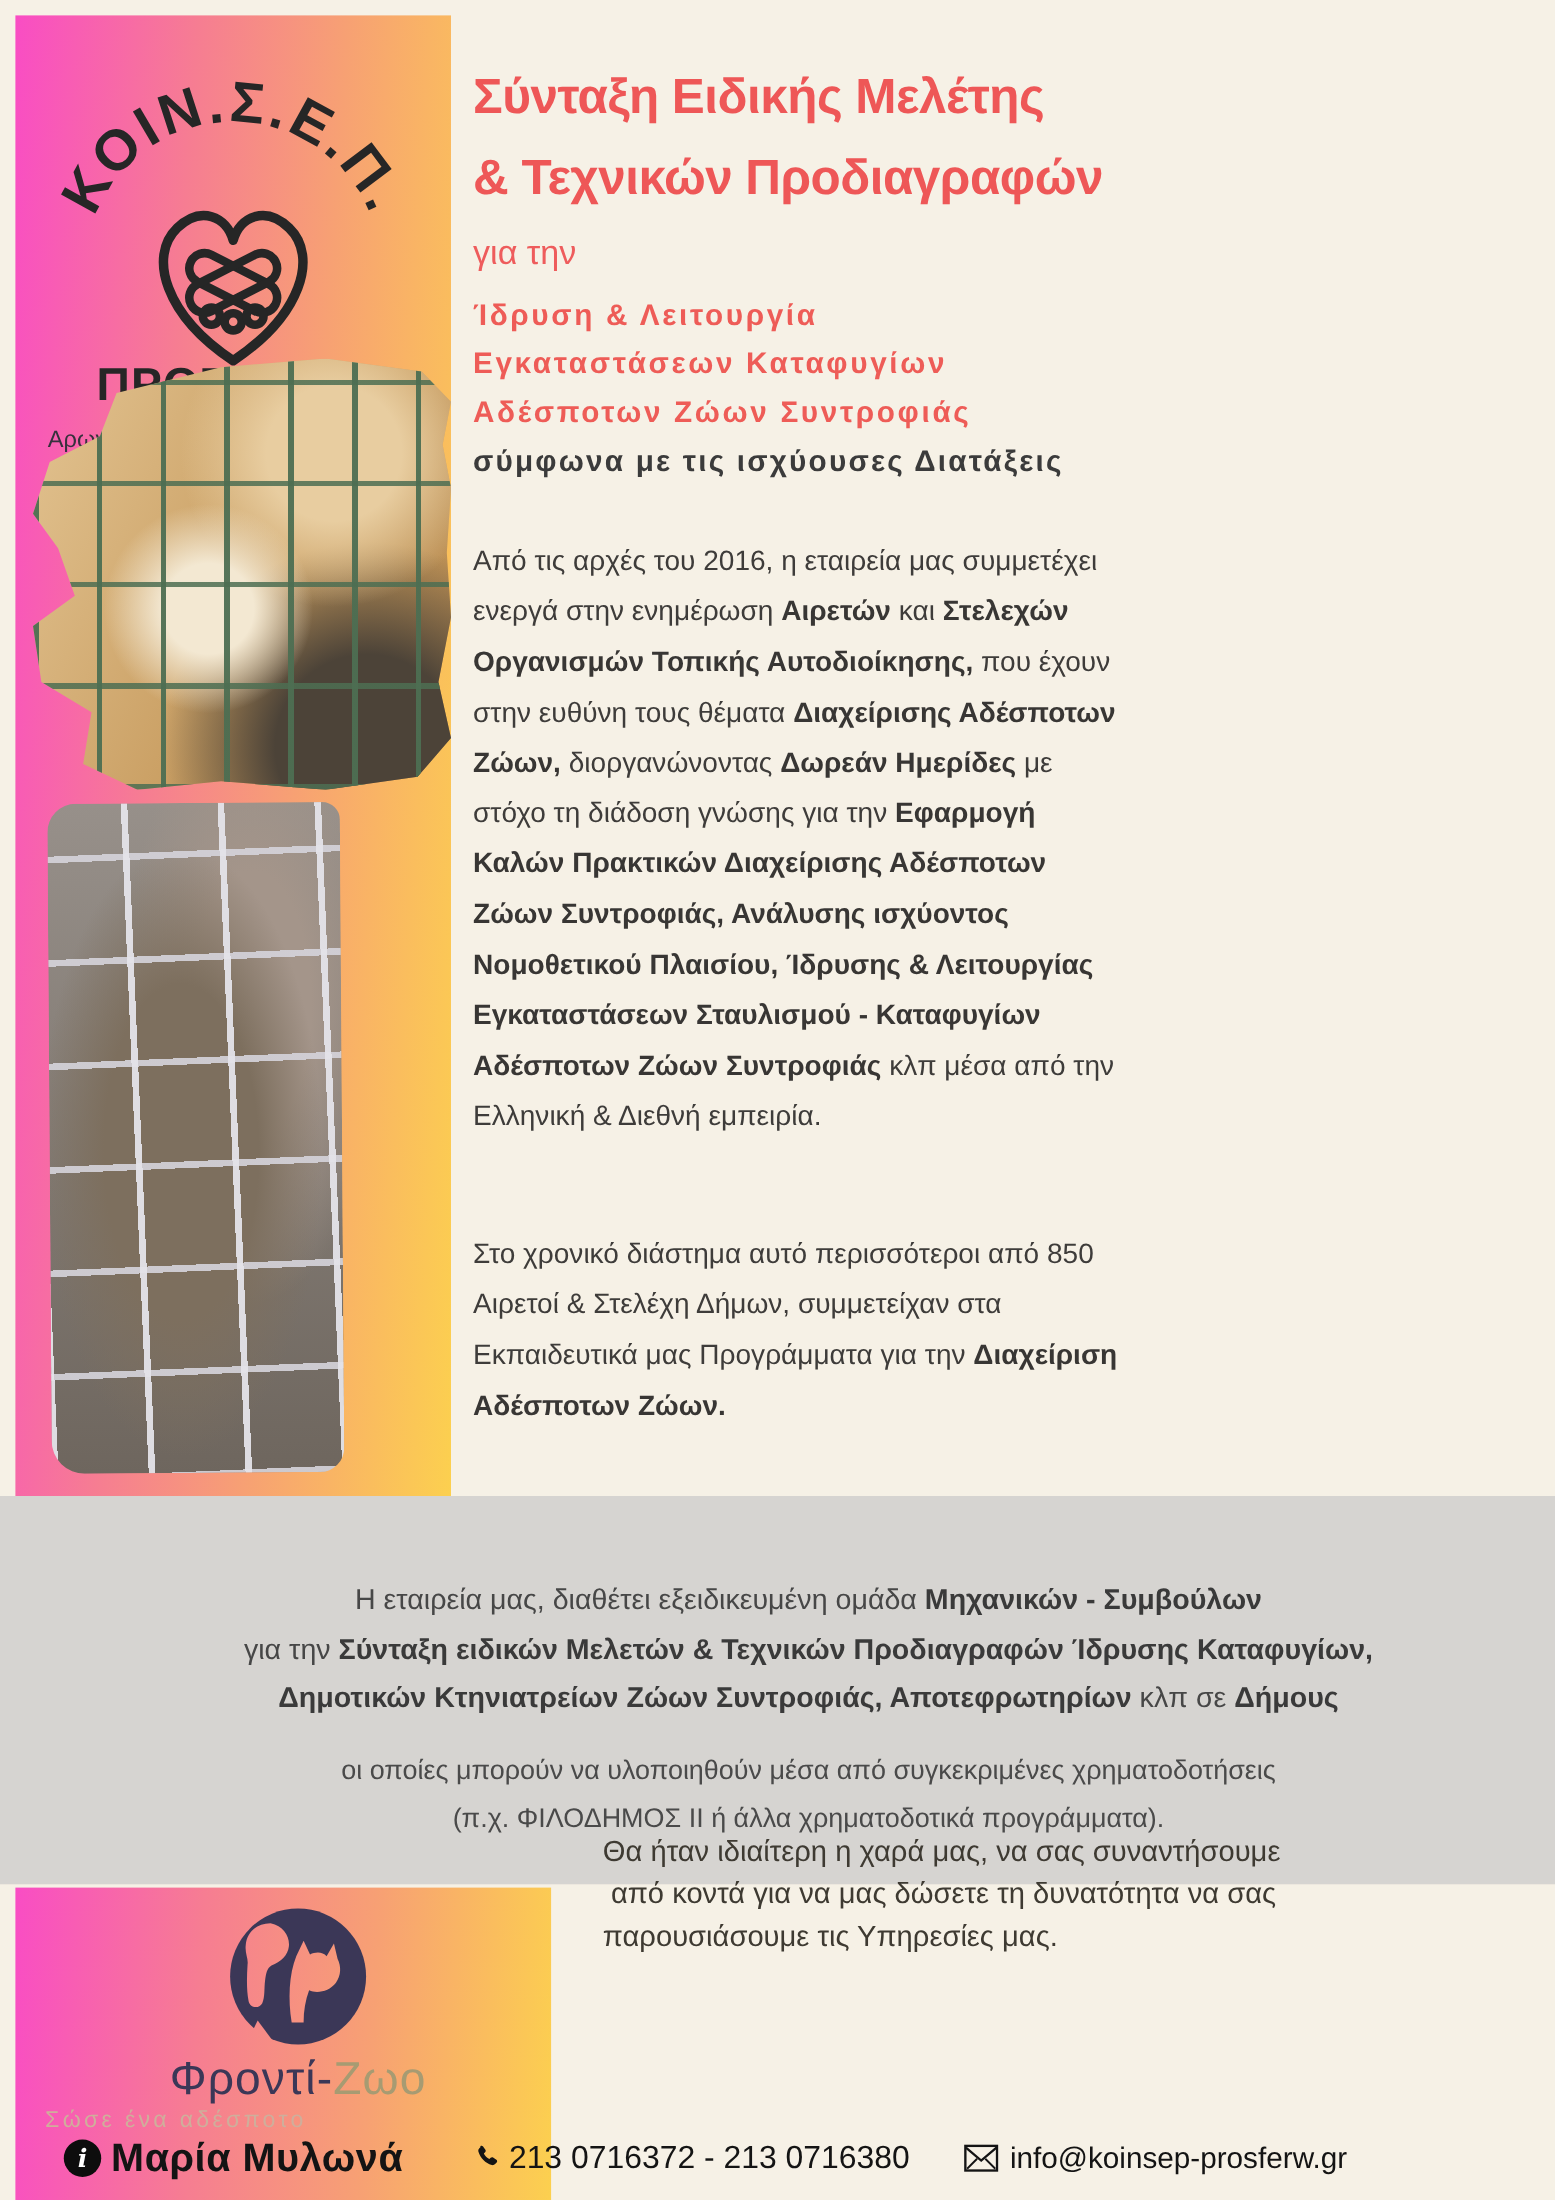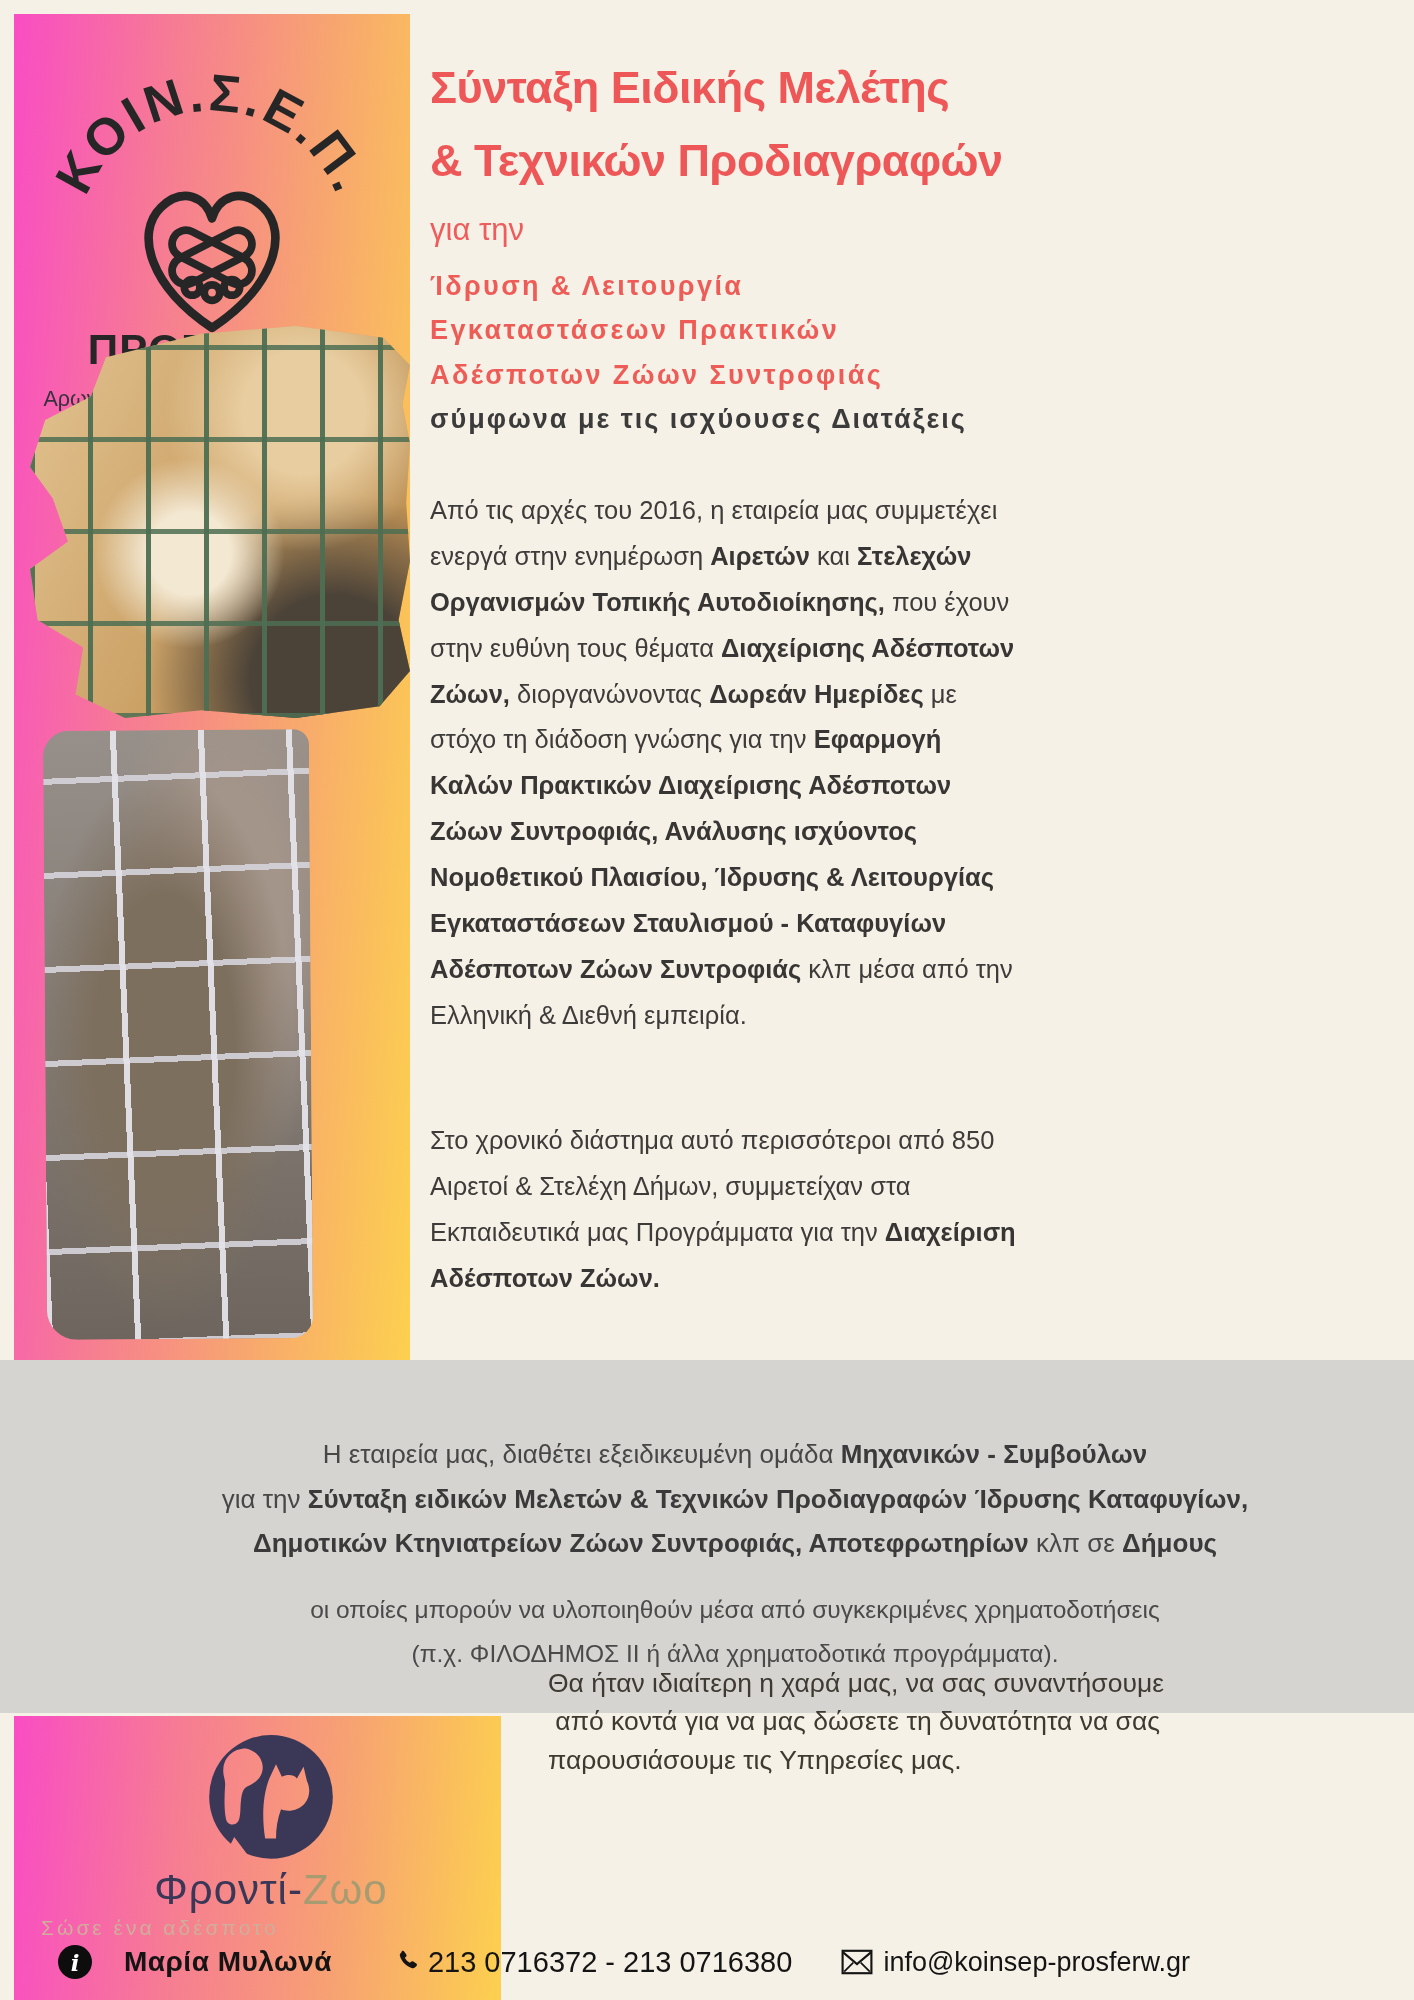--- a/index.html
+++ b/index.html
@@ -81,21 +81,21 @@
   .footer-row{
     position:absolute;left:58px;top:1938px;width:1320px;height:48px;
     display:flex;align-items:center;color:#141414;
   }
   .info-badge{
     width:34px;height:34px;border-radius:50%;background:#0d0d0d;color:#fff;
     display:flex;align-items:center;justify-content:center;
     font-family:"DejaVu Serif",serif;font-weight:bold;font-style:italic;font-size:23px;
     flex:0 0 auto;
   }
-  .contact-name{font-size:28px;font-weight:bold;margin-left:32px;letter-spacing:.5px;}
+  .contact-name{font-size:36px;font-weight:bold;margin-left:9px;letter-spacing:.5px;}
   .phone-group{display:flex;align-items:center;margin-left:62px;}
   .phone-text{font-size:29px;margin-left:6px;}
   .mail-group{display:flex;align-items:center;margin-left:28px;padding-left:21px;}
   .mail-text{font-size:27px;margin-left:10px;}
   svg{display:block;}
 </style>
 </head>
 <body>
 
 <div class="page">
@@ -133,21 +133,21 @@
   </div>
 
   <div class="headline">
     <div class="title">
       <div>Σύνταξη Ειδικής Μελέτης</div>
       <div>&amp; Τεχνικών Προδιαγραφών</div>
     </div>
     <div class="lead-in">για την</div>
     <div class="subject">
       <div>Ίδρυση &amp; Λειτουργία</div>
-      <div>Εγκαταστάσεων Πρακτικών</div>
+      <div>Εγκαταστάσεων Καταφυγίων</div>
       <div>Αδέσποτων Ζώων Συντροφιάς</div>
     </div>
     <div class="subject-note">σύμφωνα με τις ισχύουσες Διατάξεις</div>
   </div>
 
   <div class="bodytext para1"><span>Από τις αρχές του 2016, η εταιρεία μας συμμετέχει ενεργά στην ενημέρωση </span><b>Αιρετών</b><span> και </span><b>Στελεχών Οργανισμών Τοπικής Αυτοδιοίκησης,</b><span> που έχουν στην ευθύνη τους θέματα </span><b>Διαχείρισης Αδέσποτων Ζώων,</b><span> διοργανώνοντας </span><b>Δωρεάν Ημερίδες</b><span> με στόχο τη διάδοση γνώσης για την </span><b>Εφαρμογή Καλών Πρακτικών Διαχείρισης Αδέσποτων Ζώων Συντροφιάς, Ανάλυσης ισχύοντος Νομοθετικού Πλαισίου, Ίδρυσης &amp; Λειτουργίας Εγκαταστάσεων Σταυλισμού - Καταφυγίων Αδέσποτων Ζώων Συντροφιάς</b><span> κλπ μέσα από την Ελληνική &amp; Διεθνή εμπειρία.</span></div>
   <div class="bodytext para2"><span>Στο χρονικό διάστημα αυτό περισσότεροι από 850 Αιρετοί &amp; Στελέχη Δήμων, συμμετείχαν στα Εκπαιδευτικά μας Προγράμματα για την </span><b>Διαχείριση Αδέσποτων Ζώων.</b></div>
 
   <div class="gray-band">
     <div class="band-main">

